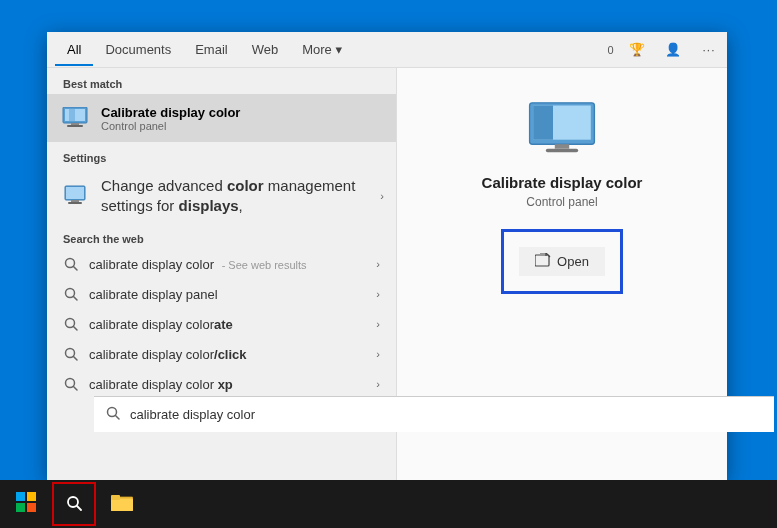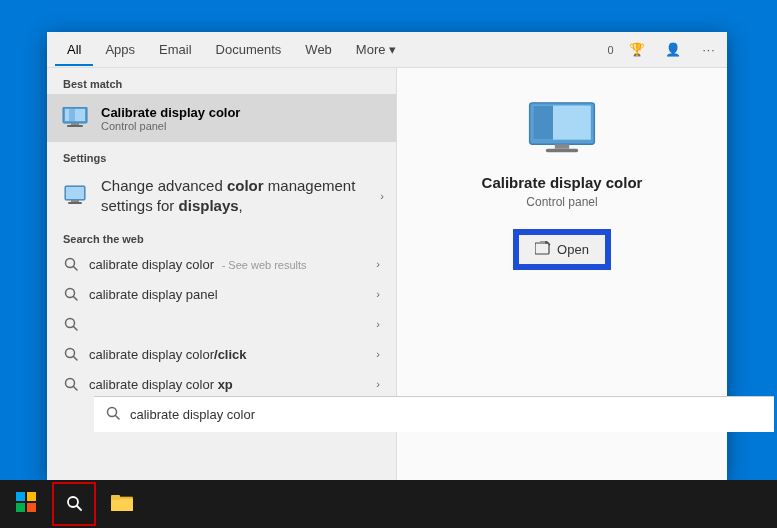--- a/index.html
+++ b/index.html
@@ -241,22 +241,22 @@
 
     .app-type-large {
       font-size: 12px;
       color: #666;
       text-align: center;
       margin-bottom: 20px;
     }
 
     .open-btn-wrapper {
       position: relative;
-      border: 6px solid #1d4ed8;
-      padding: 0;
+      border: 3px solid #1d4ed8;
+      padding: 15px;
       display: inline-block;
     }
 
     .open-btn {
       display: flex;
       align-items: center;
       gap: 6px;
       background: #f0f0f0;
       border: none;
       padding: 6px 16px;
@@ -341,23 +341,22 @@
   </style>
 </head>
 <body>
 
 <div class="desktop">
 
   <div class="search-popup">
 
     <div class="tabs-row">
       <div class="tab active">All</div>
-      <div class="tab">Apps</div>
+      <div class="tab">Documents</div>
       <div class="tab">Email</div>
-      <div class="tab">Documents</div>
       <div class="tab">Web</div>
       <div class="tab">More ▾</div>
       <div class="tabs-right">
         <span class="badge">0</span>
         <span class="icon-btn">🏆</span>
         <span class="icon-btn">👤</span>
         <span class="icon-btn">···</span>
       </div>
     </div>
 
@@ -426,20 +425,21 @@
           <span class="chevron">›</span>
         </div>
 
         <div class="web-item">
           <div class="web-icon">
             <svg width="14" height="14" viewBox="0 0 14 14">
               <circle cx="6" cy="6" r="4.5" fill="none" stroke="#666" stroke-width="1.5"></circle>
               <line x1="9.5" y1="9.5" x2="13" y2="13" stroke="#666" stroke-width="1.5" stroke-linecap="round"></line>
             </svg>
           </div>
+          <div class="web-text">calibrate display color<b>ate</b></div>
           <span class="chevron">›</span>
         </div>
 
         <div class="web-item">
           <div class="web-icon">
             <svg width="14" height="14" viewBox="0 0 14 14">
               <circle cx="6" cy="6" r="4.5" fill="none" stroke="#666" stroke-width="1.5"></circle>
               <line x1="9.5" y1="9.5" x2="13" y2="13" stroke="#666" stroke-width="1.5" stroke-linecap="round"></line>
             </svg>
           </div>

